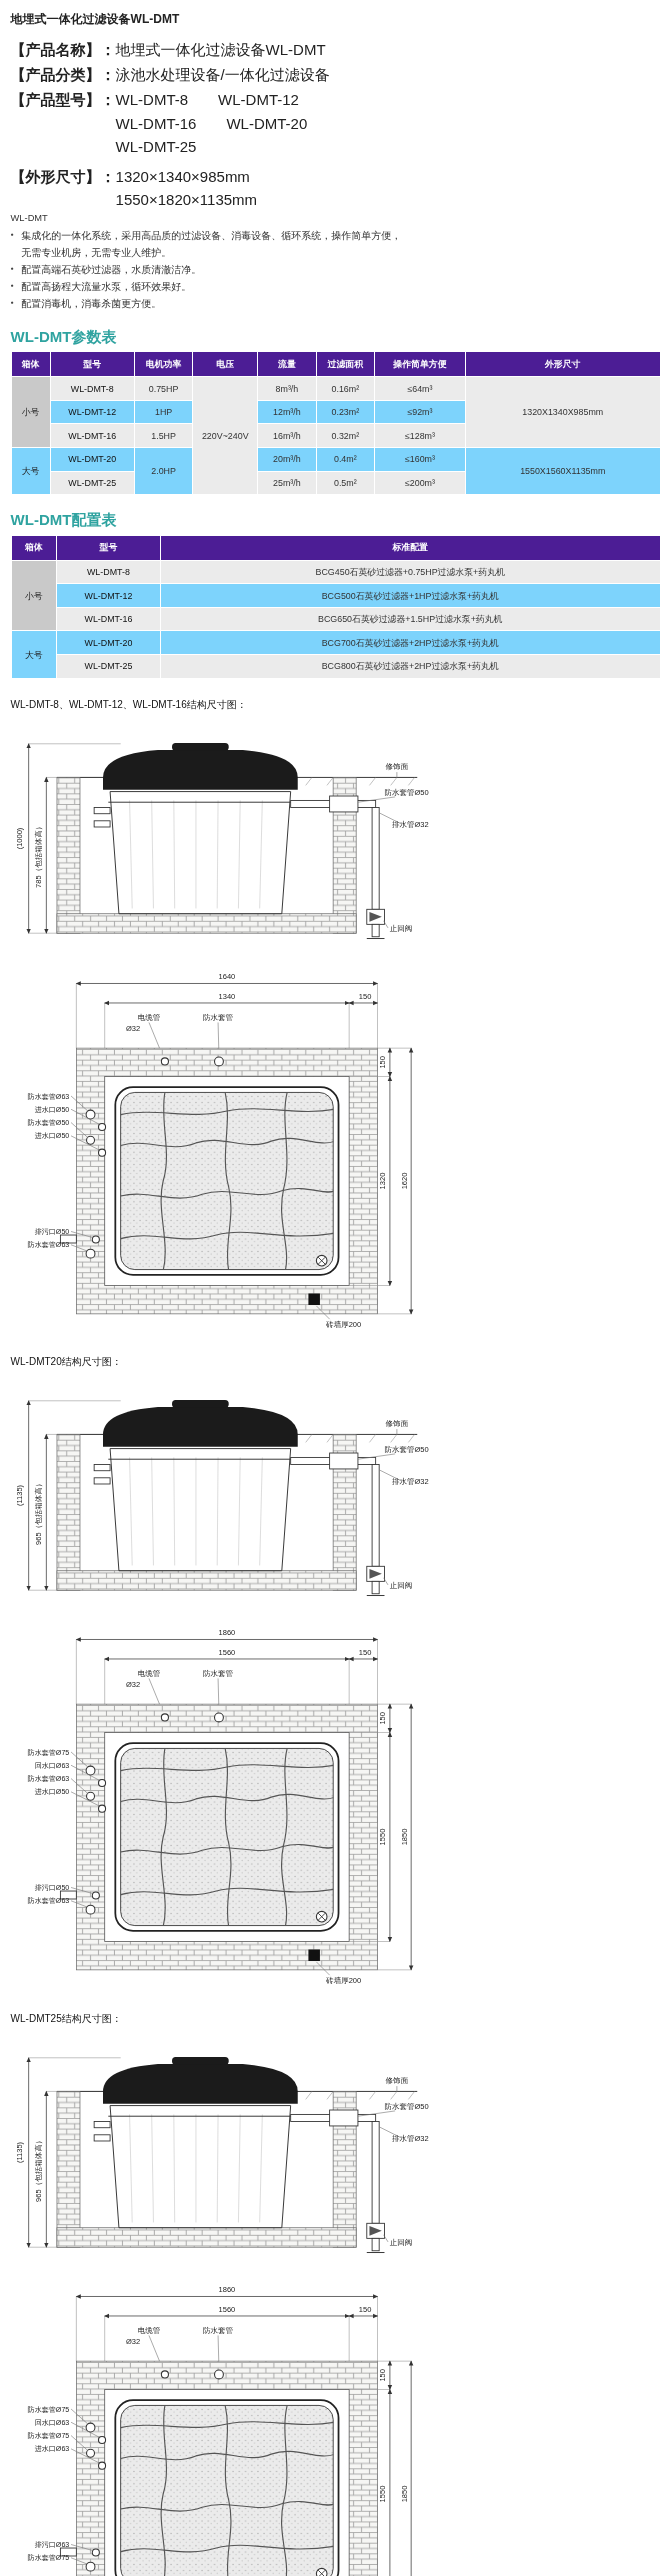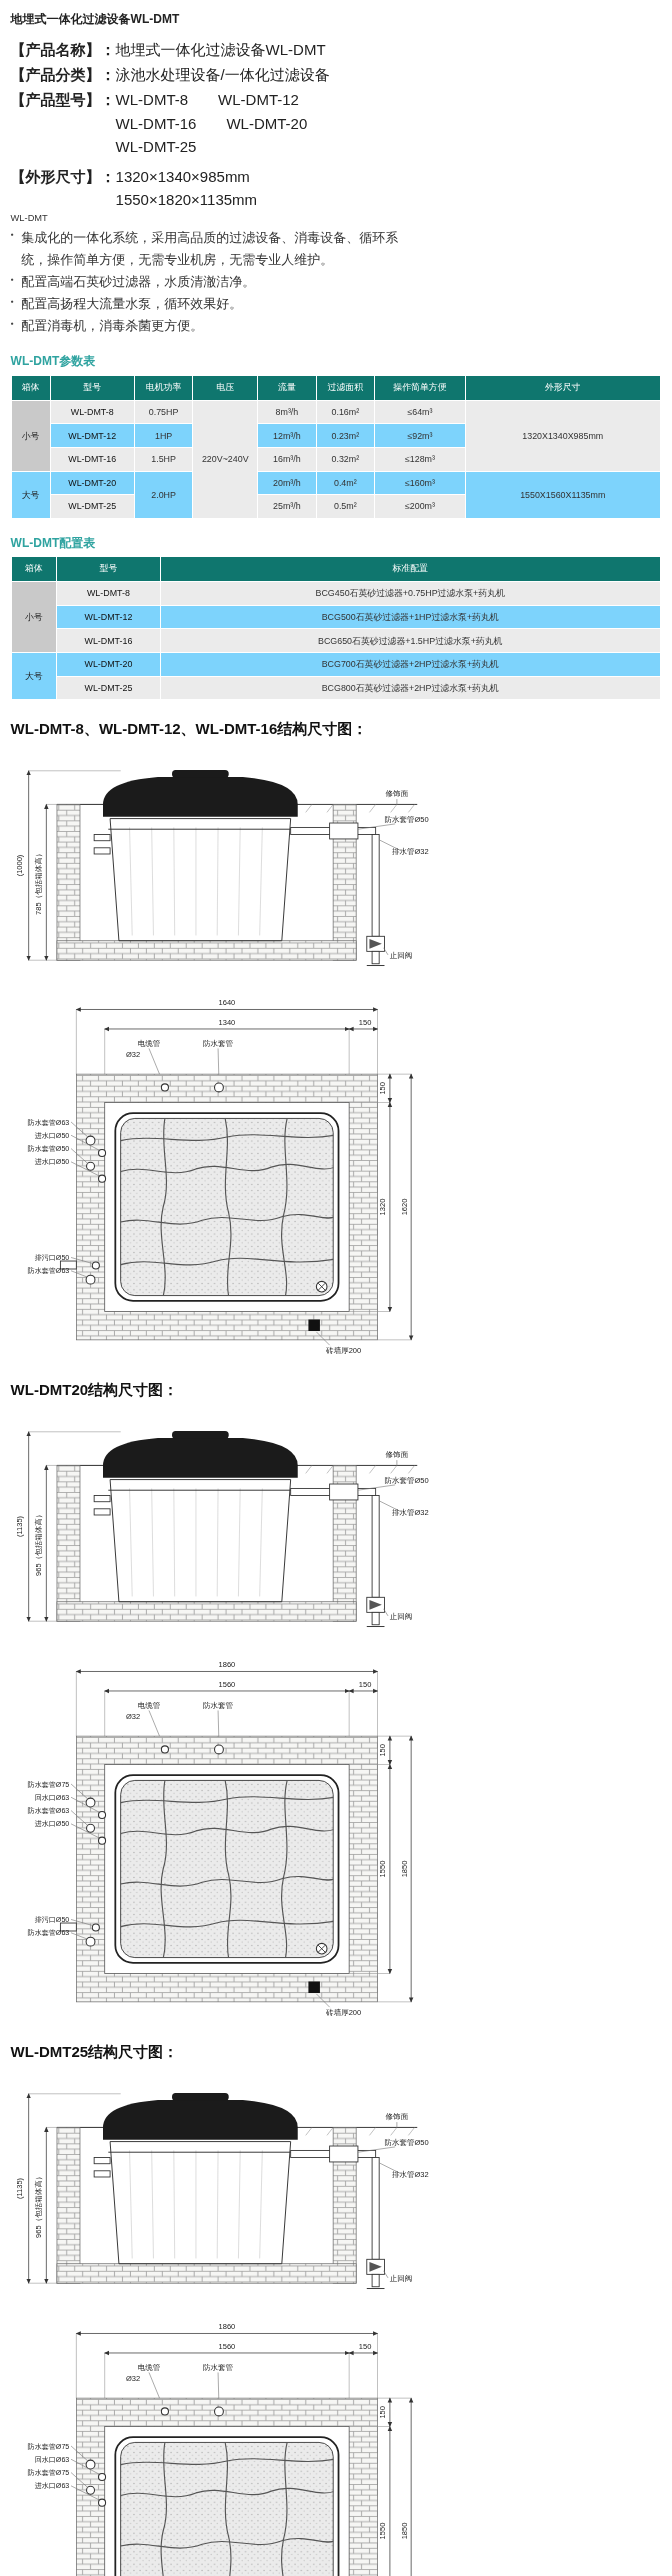--- a/index.html
+++ b/index.html
@@ -8,35 +8,35 @@
   .page{width:673px;padding:8.9px 12.4px 26.6px 10.6px;background:#fff}
 
   .doc-title{font-size:12px;font-weight:bold;margin:1.8px 0 10.6px}
 
   .info-row{display:flex;font-size:15px;line-height:1.55;margin-bottom:1.8px}
   .info-label{font-weight:bold;white-space:nowrap;flex:0 0 auto}
   .info-value div{line-height:1.55}
 
   .intro{margin-top:0;font-size:9.3px}
   .intro-heading{margin-bottom:3.5px;color:#333}
-  .bullets{list-style:none;margin:0;padding:0;font-size:13px;color:#333}
+  .bullets{list-style:none;margin:0;padding:0;font-size:10px;color:#333}
   .bullets li{position:relative;padding-left:10.6px;line-height:1.7;max-width:399px}
   .bullets li::before{content:"●";position:absolute;left:0;top:3.5px;font-size:5.3px;color:#444}
 
-  .section-title{color:#2FA3A0;font-weight:bold;font-size:12px;margin:16px 0 4.4px}
+  .section-title{color:#2FA3A0;font-weight:bold;font-size:15px;margin:16px 0 4.4px}
 
   table.data{width:100%;border-collapse:collapse;font-size:8.9px;text-align:center;table-layout:fixed}
-  table.data th{background:#0f766e;color:#fff;font-weight:normal;padding:6.2px 1.8px;border:0.9px solid #fff;line-height:1.3}
+  table.data th{background:#4c1d95;color:#fff;font-weight:bold;padding:6.2px 1.8px;border:0.9px solid #fff;line-height:1.3}
   table.data td{padding:5.3px 1.8px;border:0.9px solid #fff;background:#ebebeb;color:#333;line-height:1.35;word-break:break-all}
   table.data tr.alt td{background:#7dd3fc}
   table.data td.group{background:#c9c9c9;font-weight:normal;color:#222}
   table.data td.model{font-weight:normal;color:#111}
 
   .drawing{margin-top:19.5px}
-  .drawing h3{font-size:15px;font-weight:bold;margin:12px 0 7px;color:#111}
+  .drawing h3{font-size:10px;font-weight:normal;margin:12px 0 7px;color:#111}
 
   svg{display:block}
   .side-svg{width:417px;height:239px;margin:0 0 5.3px 3.5px}
   .plan-svg{width:417px;height:372px;margin:0 0 8.9px 3.5px}
   svg text{font-family:"Liberation Sans","DejaVu Sans",sans-serif;font-size:8.5px;fill:#222}
   svg text.lbl{font-size:8px}
   svg .dim{stroke:#444;stroke-width:0.9;marker-start:url(#arrow);marker-end:url(#arrow)}
   svg .ext{stroke:#8a8a8a;stroke-width:0.6;fill:none}
   svg .lead{stroke:#777;stroke-width:0.7}
   svg .obj{stroke:#333;stroke-width:1.1;fill:none}

